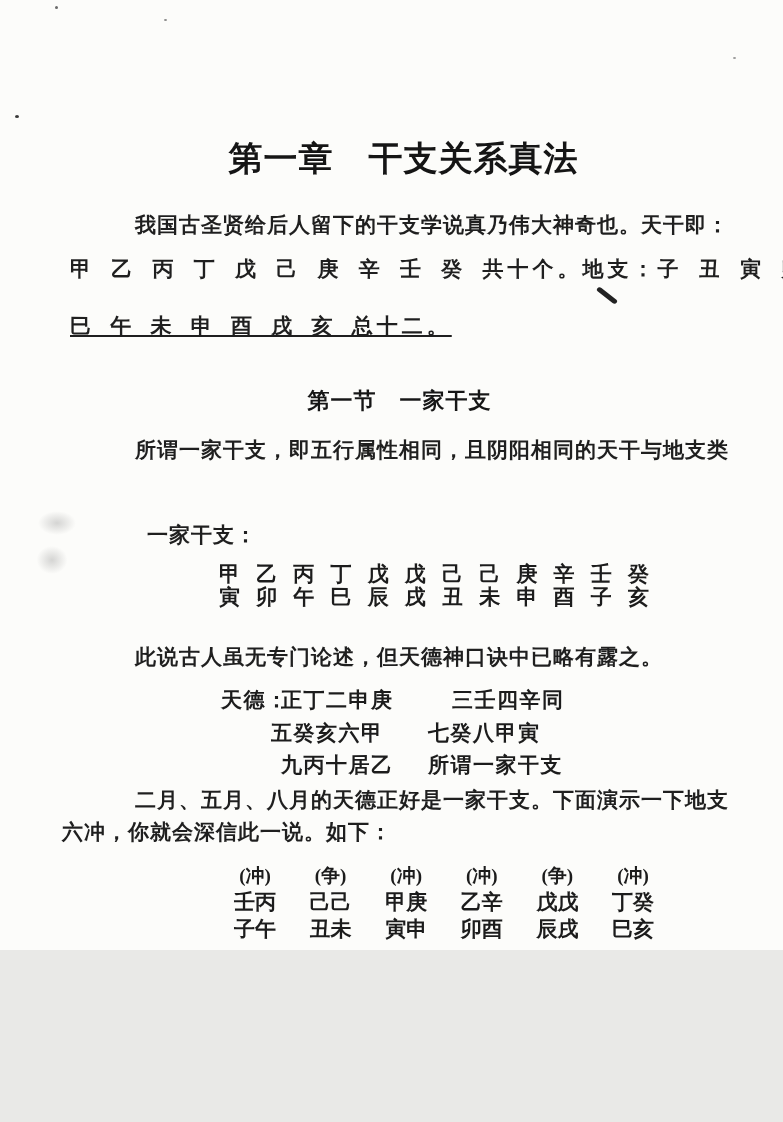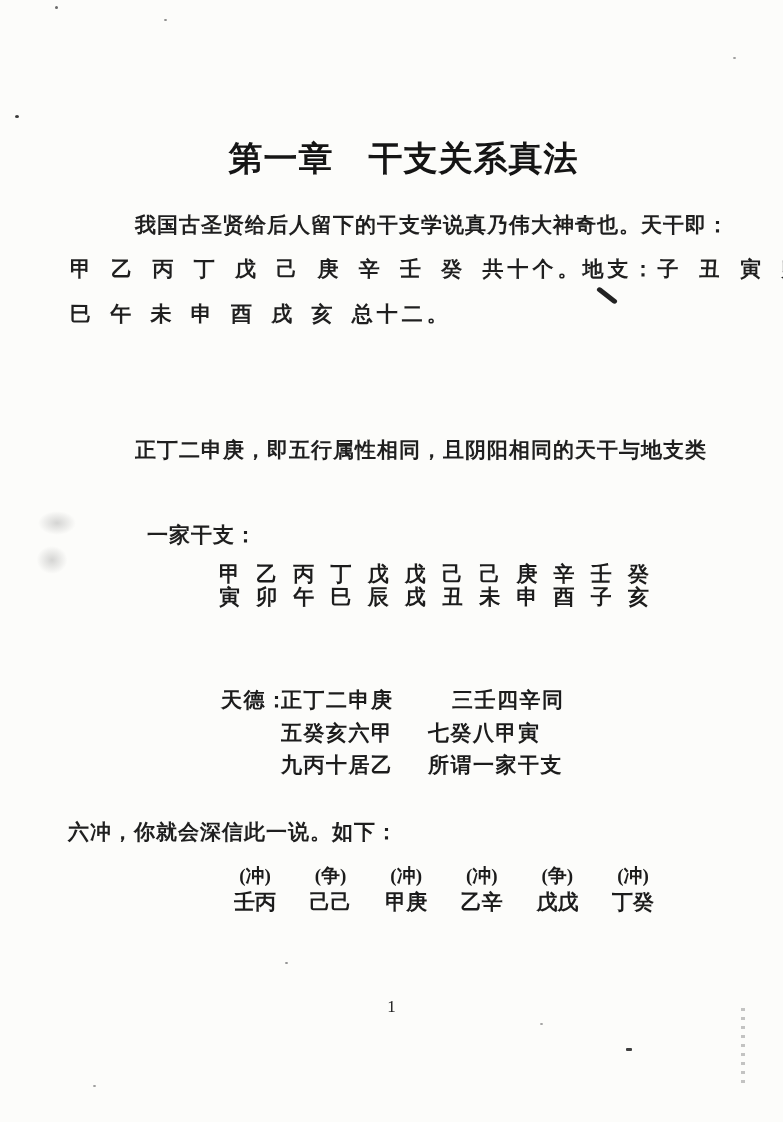--- a/index.html
+++ b/index.html
@@ -3,21 +3,21 @@
 <meta charset="utf-8">
 <style>
   html, body { margin: 0; padding: 0; }
   body {
     width: 783px; height: 1122px;
     background: #e9e9e7;
     font-family: "Liberation Serif", "DejaVu Serif", serif;
   }
   .page {
     position: relative;
-    width: 783px; height: 1122px;
+    width: 783px; height: 950px;
     background: #fcfcfa;
     overflow: hidden;
     color: #1f1f1f;
   }
   .abs { position: absolute; white-space: nowrap; }
 
   .chapter-title {
     top: 136px; left: calc(50% + 12px); transform: translateX(-50%);
     font-size: 34px; font-weight: 700; letter-spacing: 1px;
     color: #151515; margin: 0;
@@ -86,26 +86,27 @@
 </style>
 </head>
 <body>
 
 <div class="page">
 
   <h1 class="abs chapter-title">第一章　干支关系真法</h1>
 
   <div class="abs body-line" style="top:211px; left:135px;">我国古圣贤给后人留下的干支学说真乃伟大神奇也。天干即：</div>
   <div class="abs body-line stretch-a" style="top:255px; left:70px;">甲 乙 丙 丁 戊 己 庚 辛 壬 癸 共十个。地支：子 丑 寅 卯 辰</div>
-  <div class="abs body-line stretch-b" style="top:300px; left:70px;">巳 午 未 申 酉 戌 亥 总十二。</div>
+  <div class="abs body-line stretch-b" style="top:312px; left:70px;text-decoration:underline;">巳 午 未 申 酉 戌 亥 总十二。</div>
 
   <div class="abs pen-mark"></div>
 
+  <h2 class="abs section-title">第一节　一家干支</h2>
 
-  <div class="abs body-line" style="top:436px; left:135px;">正丁二申庚，即五行属性相同，且阴阳相同的天干与地支类</div>
+  <div class="abs body-line" style="top:436px; left:135px;">所谓一家干支，即五行属性相同，且阴阳相同的天干与地支类</div>
 
   <div class="abs body-line family-label" style="top:521px; left:135px;">一家干支：</div>
 
   <div class="abs family-table">
     <div class="ftr">
       <span class="fcell">甲</span>
       <span class="fcell">乙</span>
       <span class="fcell">丙</span>
       <span class="fcell">丁</span>
       <span class="fcell">戊</span>
@@ -126,47 +127,57 @@
       <span class="fcell">戌</span>
       <span class="fcell">丑</span>
       <span class="fcell">未</span>
       <span class="fcell">申</span>
       <span class="fcell">酉</span>
       <span class="fcell">子</span>
       <span class="fcell">亥</span>
     </div>
   </div>
 
+  <div class="abs body-line" style="top:643px; left:135px;">此说古人虽无专门论述，但天德神口诀中已略有露之。</div>
 
   <div class="abs tiande-text" style="top:686px; left:221px;">天德：</div>
   <div class="abs tiande-text" style="top:686px; left:281px;font-family:Liberation Serif, serif;">正丁二申庚</div>
   <div class="abs tiande-text" style="top:686px; left:428px;margin-left:24px;">三壬四辛同</div>
-  <div class="abs tiande-text" style="top:719px; left:281px;">五癸亥六甲</div>
+  <div class="abs tiande-text" style="top:719px; left:271px;">五癸亥六甲</div>
   <div class="abs tiande-text" style="top:719px; left:428px;">七癸八甲寅</div>
   <div class="abs tiande-text" style="top:751px; left:281px;font-family:Liberation Serif, serif;">九丙十居乙</div>
   <div class="abs tiande-text" style="top:751px; left:428px;">所谓一家干支</div>
 
-  <div class="abs body-line" style="top:818px; left:68px;">六冲，你就会深信此一说。如下：</div>
+  <div class="abs body-line" style="top:786px; left:135px;">二月、五月、八月的天德正好是一家干支。下面演示一下地支</div>
+  <div class="abs body-line" style="top:818px; left:62px;">六冲，你就会深信此一说。如下：</div>
 
   <div class="abs chong-table">
     <div class="ctr labels">
       <span class="ccell">(冲)</span>
       <span class="ccell">(争)</span>
       <span class="ccell">(冲)</span>
       <span class="ccell">(冲)</span>
       <span class="ccell">(争)</span>
       <span class="ccell">(冲)</span>
     </div>
     <div class="ctr glyphs">
       <span class="ccell">壬丙</span>
       <span class="ccell">己己</span>
       <span class="ccell">甲庚</span>
       <span class="ccell">乙辛</span>
       <span class="ccell">戊戊</span>
       <span class="ccell">丁癸</span>
+    </div>
+    <div class="ctr glyphs">
+      <span class="ccell">子午</span>
+      <span class="ccell">丑未</span>
+      <span class="ccell">寅申</span>
+      <span class="ccell">卯酉</span>
+      <span class="ccell">辰戌</span>
+      <span class="ccell">巳亥</span>
     </div>
   </div>
 
   <div class="abs page-number">1</div>
 
   <div class="abs smudge smudge-1"></div>
   <div class="abs smudge smudge-2"></div>
   <div class="abs edge-dashes"></div>
   <div class="abs speck s1"></div>
   <div class="abs speck s2"></div>

